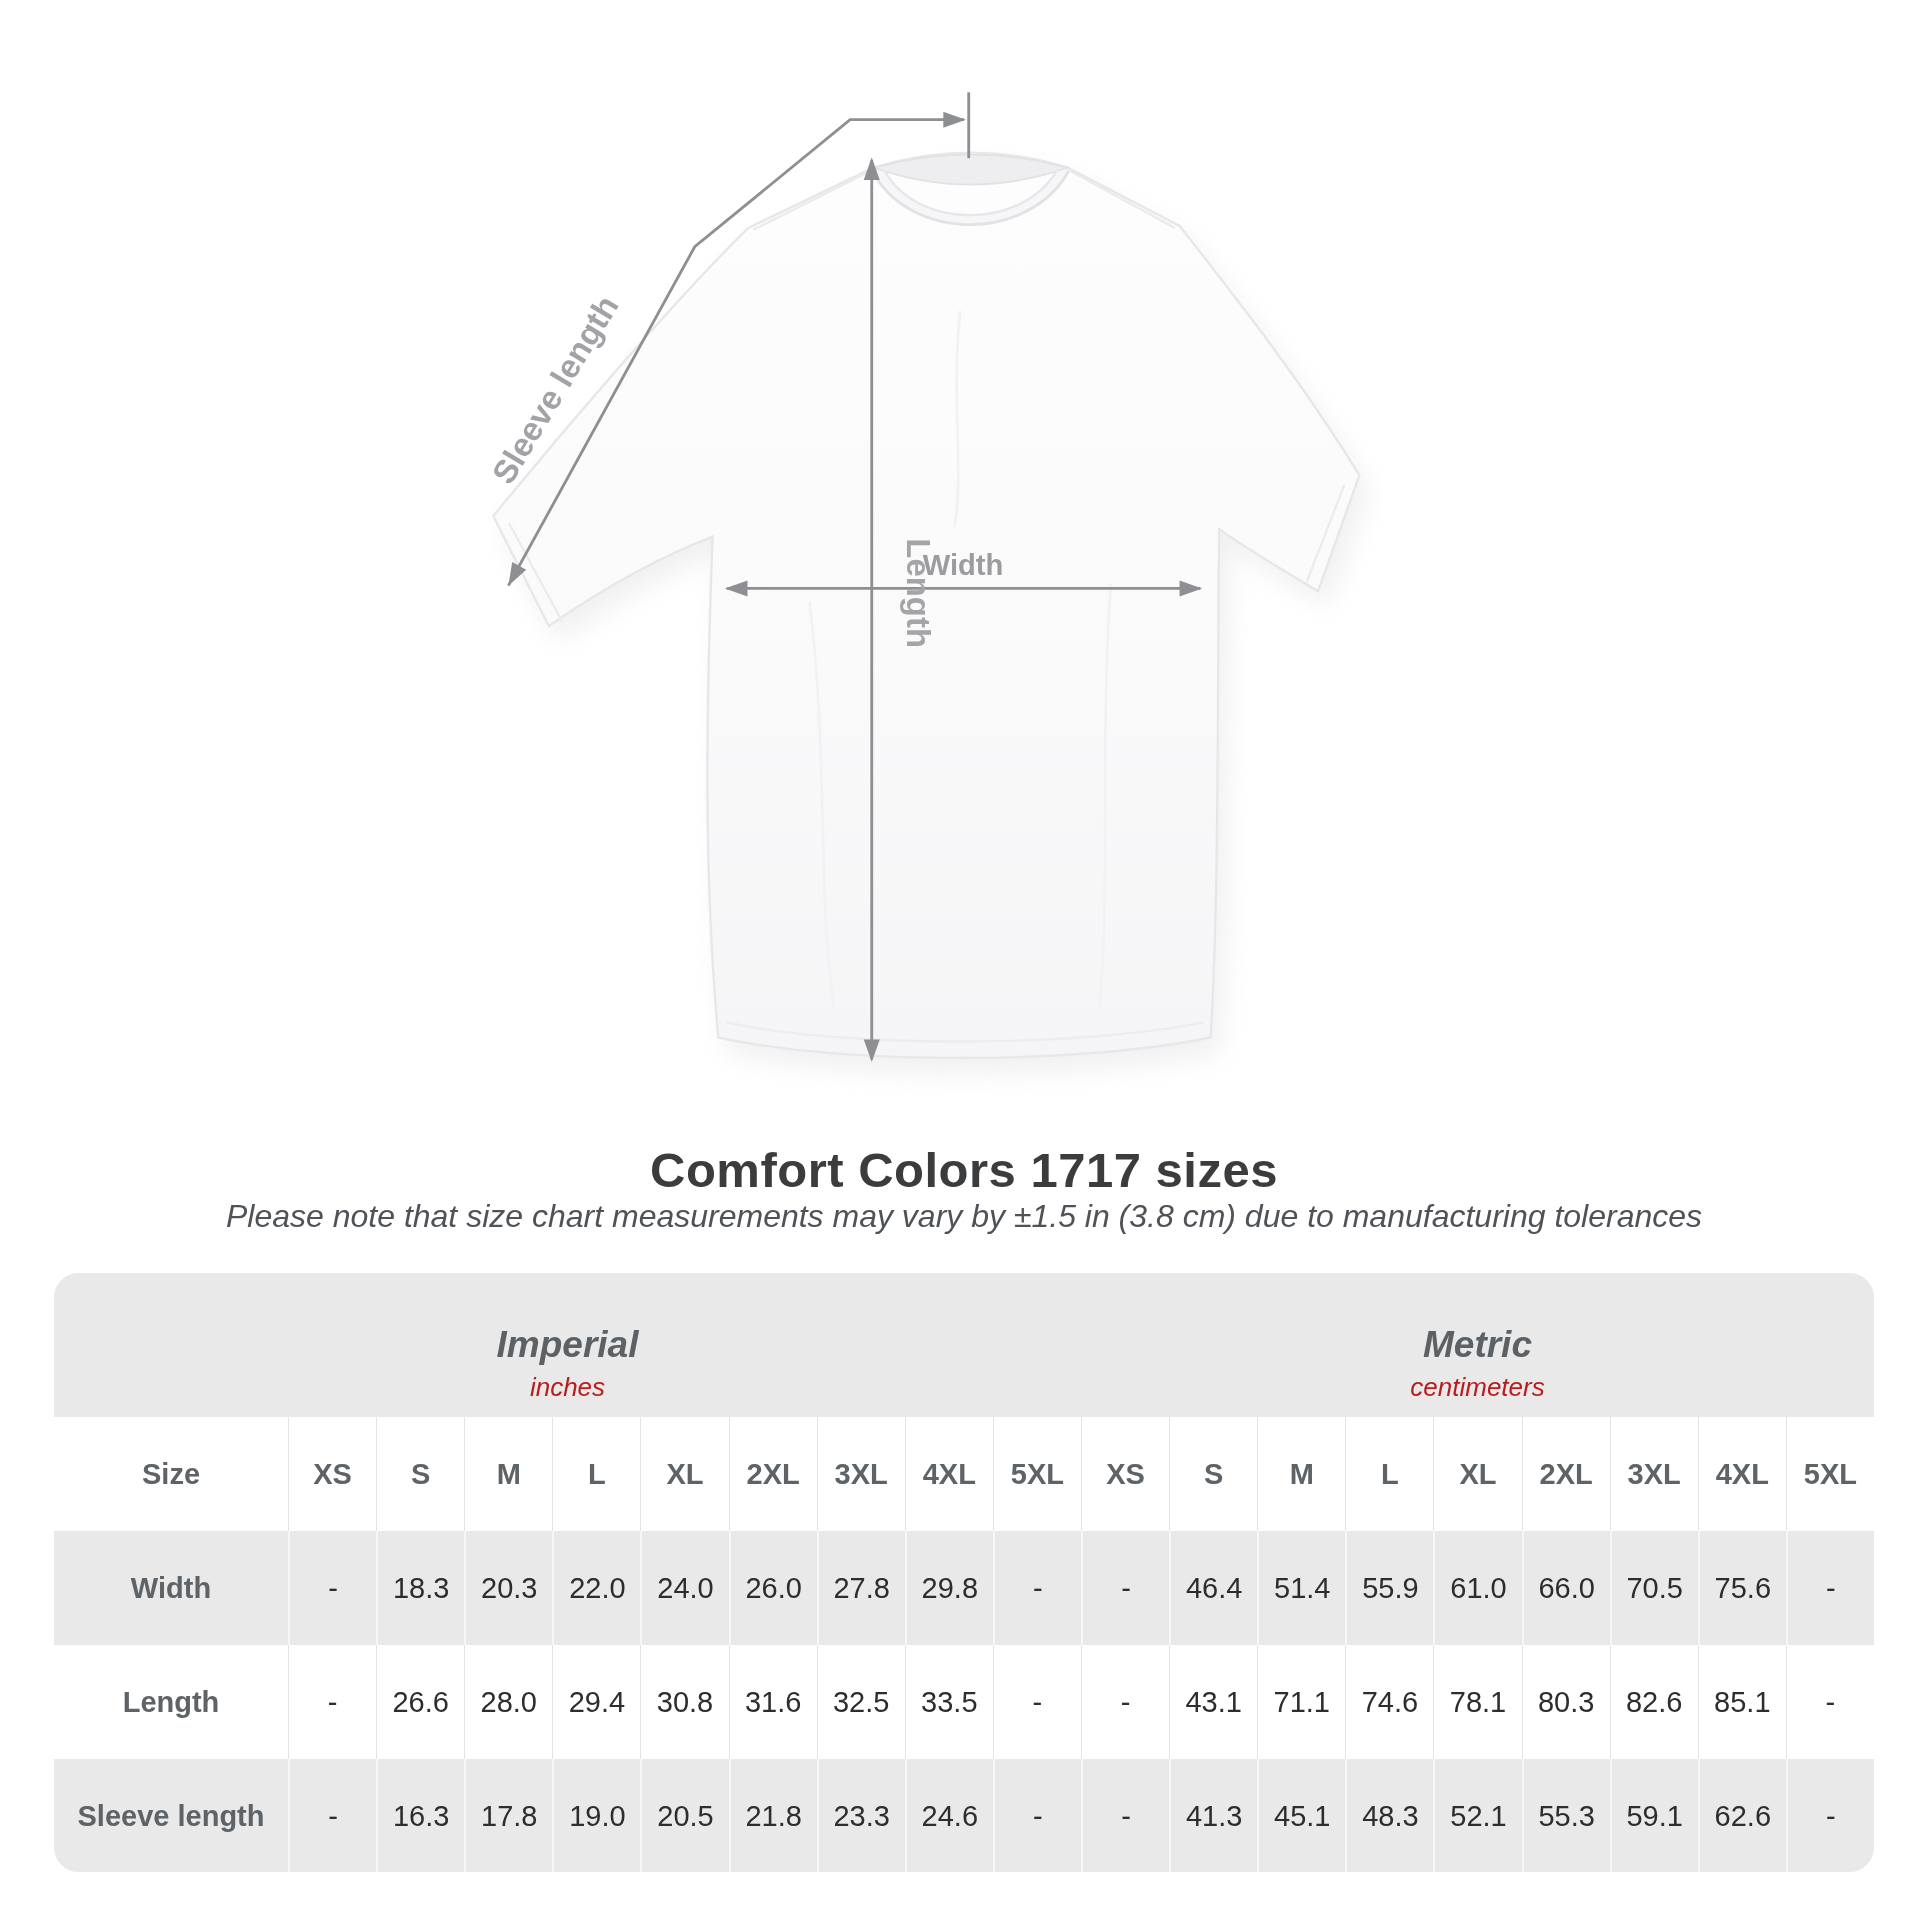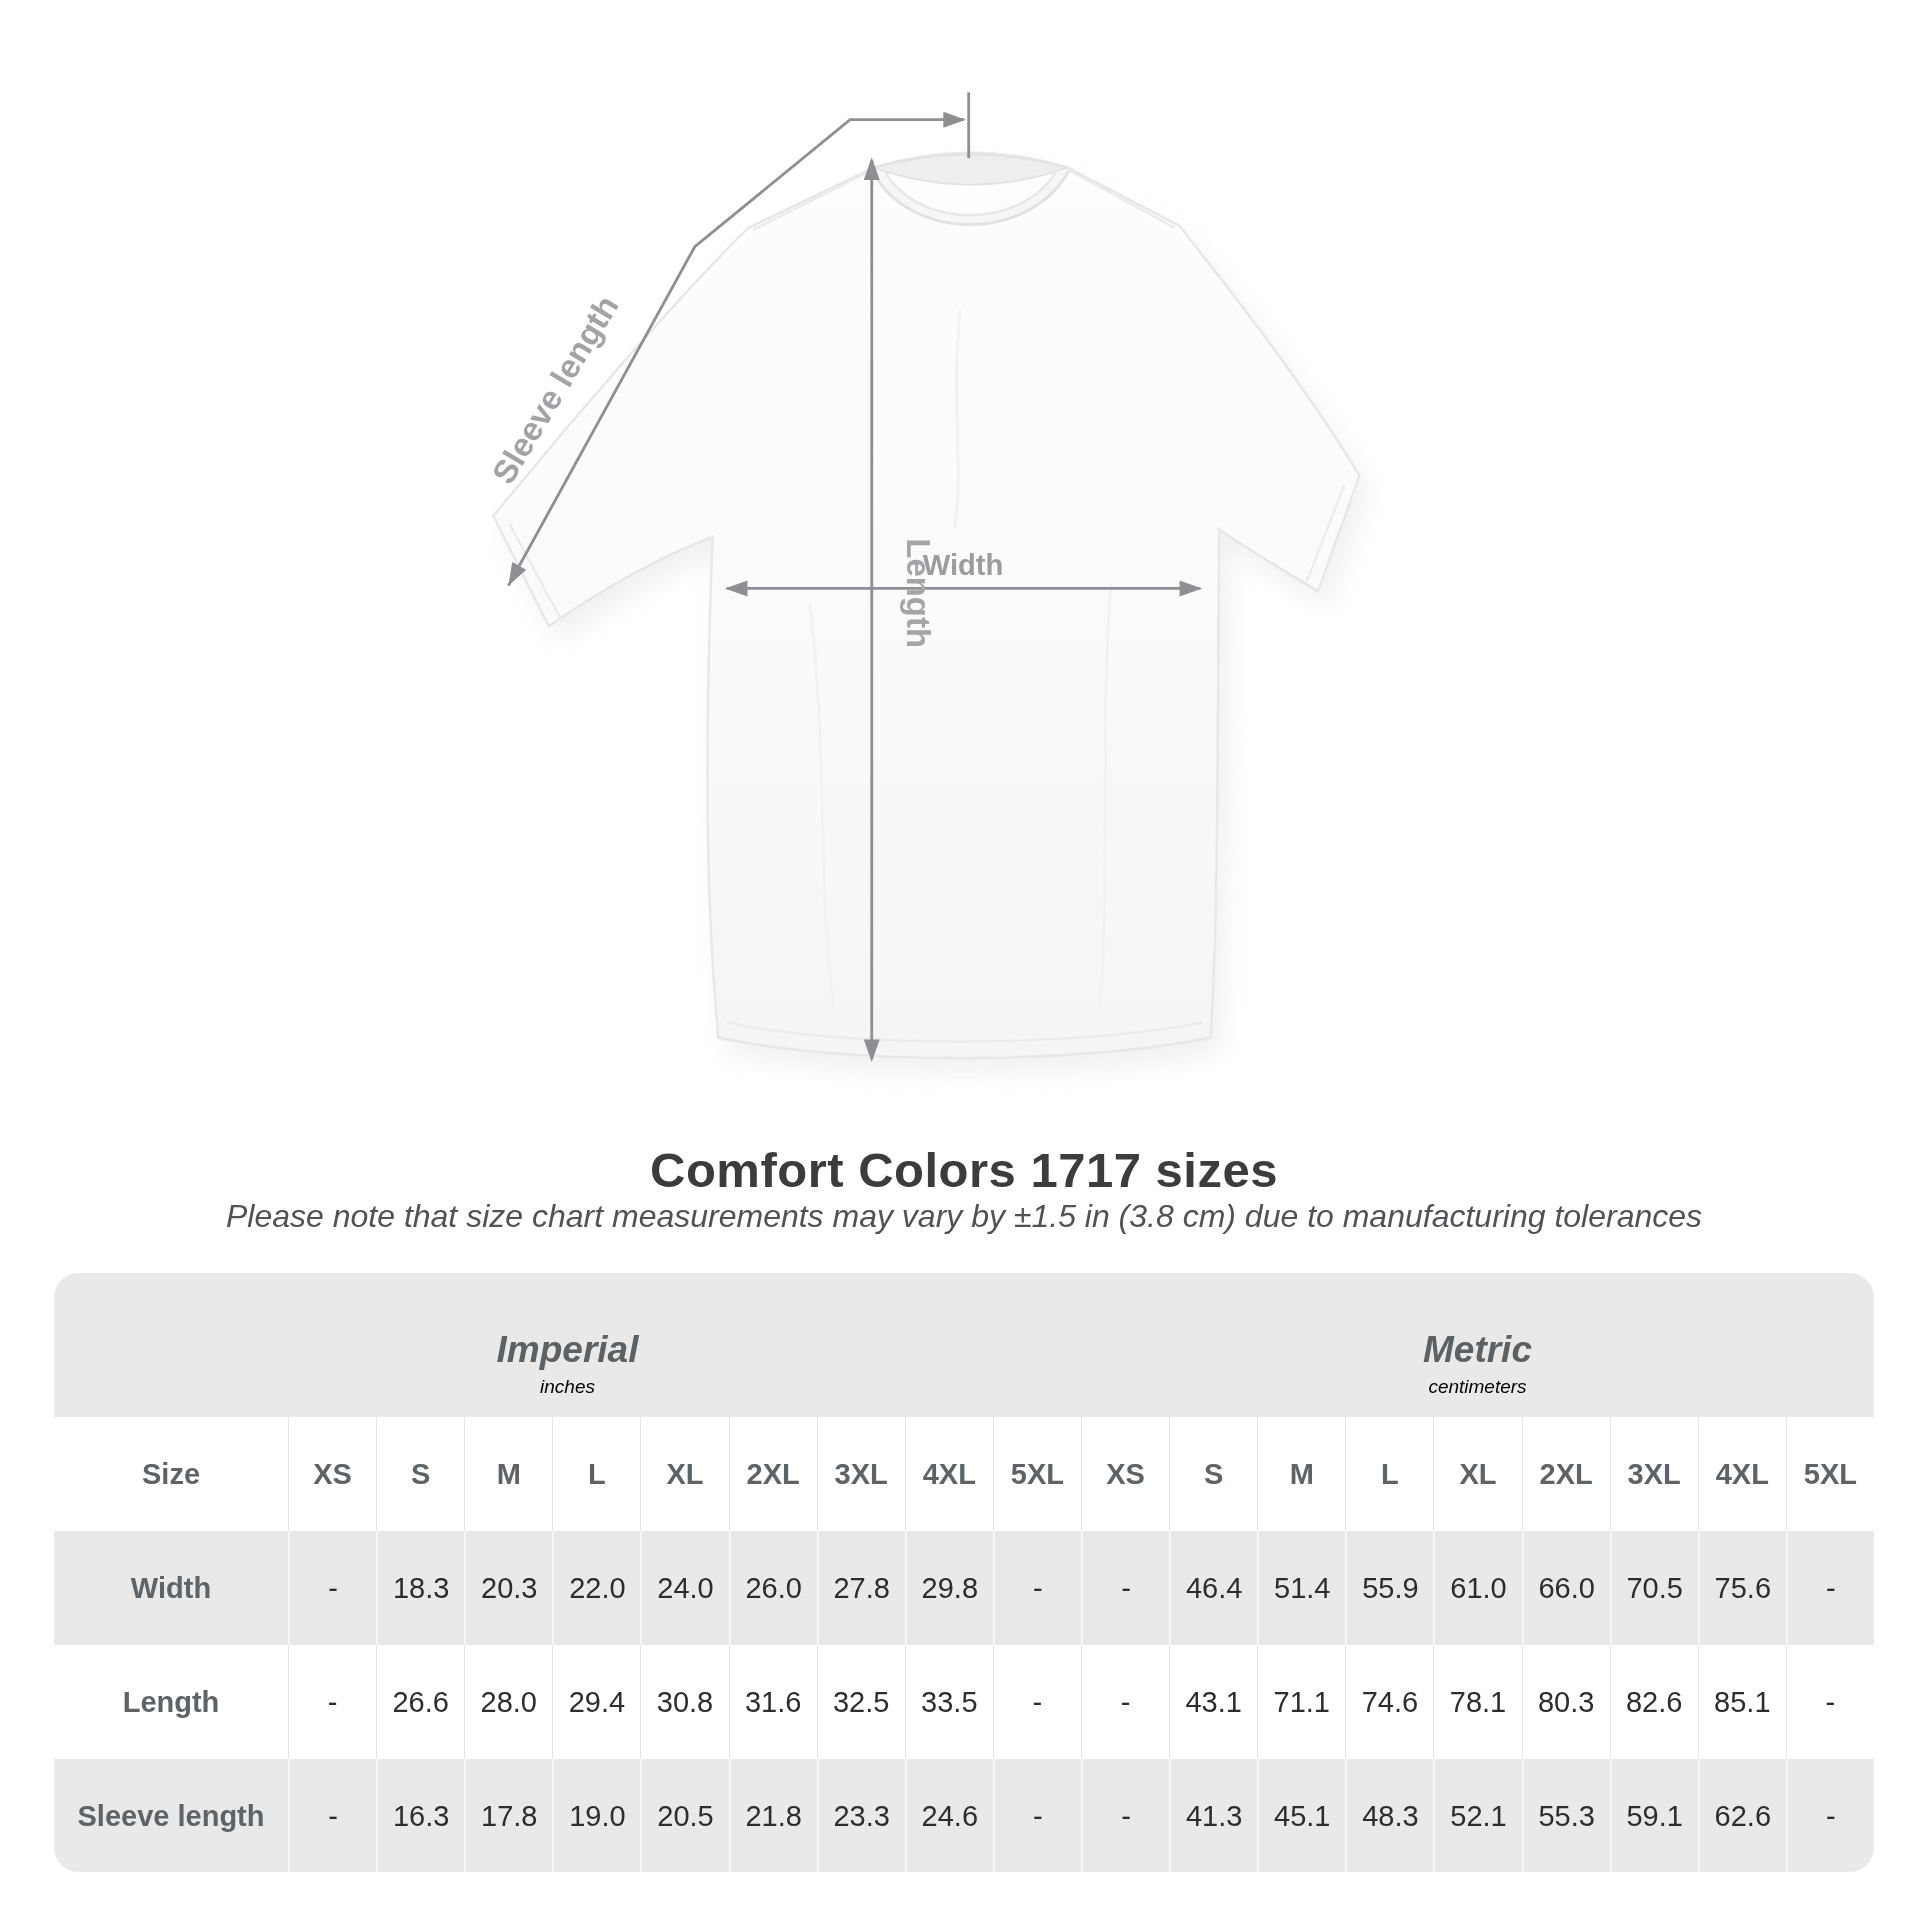--- a/index.html
+++ b/index.html
@@ -13,21 +13,21 @@
   .page-subtitle{position:absolute;left:0;top:1198px;width:1928px;text-align:center;
               font-size:32px;font-style:italic;color:#4f5357;}
   
   .size-table{position:absolute;left:54px;top:1273px;width:1820px;height:599px;
               border-radius:24.5px;overflow:hidden;background:#ffffff;}
   .band{display:flex;height:144px;background:#e9e9ea;}
   .band-cell{display:flex;flex-direction:column;align-items:center;justify-content:center;gap:5.6px;}
   .band-cell.imperial{width:1027px;}
   .band-cell.metric{flex:1;text-align:right;}
   .band-label{font-size:37px;font-weight:bold;font-style:italic;color:#5b6165;margin-top:37px;}
-  .band-sub{font-size:19px;font-style:italic;color:#000000;}
+  .band-sub{font-size:26px;font-style:italic;color:#b91c1c;}
   .trow{display:grid;grid-template-columns:234px repeat(18,1fr);height:114px;background:#ffffff;}
   .trow.gray{background:#e9e9ea;}
   .cell{display:flex;align-items:center;justify-content:center;
         font-size:29px;color:#2c2d2e;overflow:hidden;}
   .trow .cell + .cell{border-left:1.9px solid #e4e4e6;}
   .trow.gray .cell + .cell{border-left:2.8px solid #f7f7f8;}
   .cell.hdr,.cell.rowlabel{font-weight:bold;color:#5d6367;}
 </style>
 </head>
 <body>

